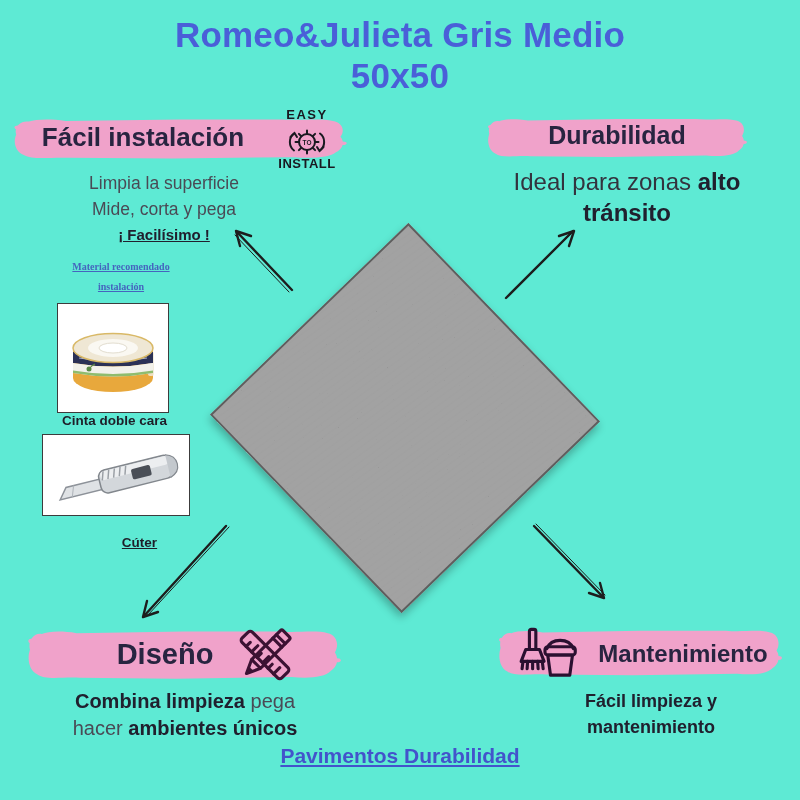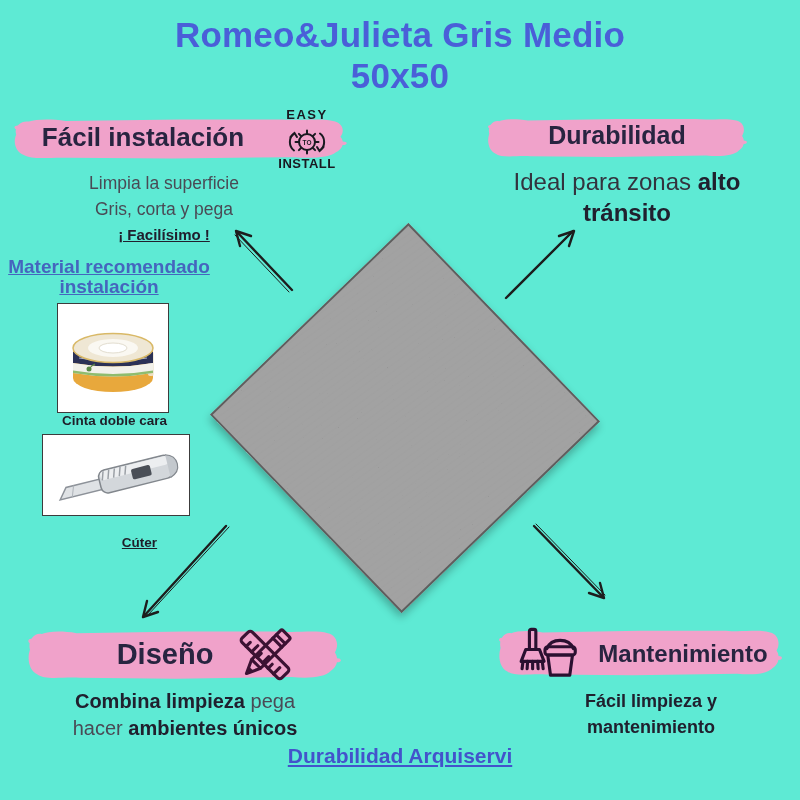--- a/index.html
+++ b/index.html
@@ -92,25 +92,25 @@
         <path d="M53,46.5 C58.5,42.5 58.5,33.5 53,29.5"></path>
         <polyline points="56.5,43 52.5,47 50,43"></polyline>
       </g>
       <text x="40" y="40.8" font-size="6.5" font-weight="bold" text-anchor="middle" fill="#191920" font-family="Liberation Sans,sans-serif">TO</text>
       <text x="40" y="64" font-size="13" font-weight="bold" text-anchor="middle" fill="#191920" letter-spacing="0.5" font-family="Liberation Sans,sans-serif">INSTALL</text>
     </svg>
   </div>
 
   <div class="body-text center" style="left:18px;top:170px;width:292px;font-size:17.5px;line-height:26px;">
     <div>Limpia la superficie</div>
-    <div>Gris, corta y pega</div>
+    <div>Mide, corta y pega</div>
     <div class="strong" style="font-size:15px;text-decoration:underline;">¡ Facilísimo !</div>
   </div>
 
-  <div class="link center" style="left:8px;top:257px;width:202px;font-size:19px;line-height:20px;">
+  <div class="link center" style="left:20px;top:257px;width:202px;font-size:10px;line-height:20px;font-family:Liberation Serif, serif;">
     <div>Material recomendado</div>
     <div>instalación</div>
   </div>
 
   <div class="photo-box" style="left:57px;top:303px;width:110px;height:108px;">
     <div class="icon-svg" style="position:static;width:100px;height:96px;">
       <svg viewBox="0 0 100 96">
         <rect x="10" y="38" width="80" height="30" fill="#e8a83c"></rect>
         <ellipse cx="50" cy="68" rx="40" ry="14" fill="#e8a83c"></ellipse>
         <rect x="85" y="42" width="6" height="24" rx="2" fill="#f0e9d8" opacity="0.85"></rect>
@@ -229,15 +229,15 @@
         <path d="M39,31 L66,31 L63,53 L42,53 Z"></path>
       </g>
     </svg>
   </div>
   <div class="heading center" style="left:578px;top:640px;width:210px;font-size:24px;">Mantenimiento</div>
   <div class="body-text center" style="left:521px;top:688px;width:260px;font-size:18px;line-height:26px;">
     <div class="strong">Fácil limpieza y</div>
     <div class="strong">mantenimiento</div>
   </div>
 
-  <div class="abs footer-link">Durabilidad Arquiservi</div>
+  <div class="abs footer-link">Pavimentos Durabilidad</div>
 
 </div>
 
 </body></html>

